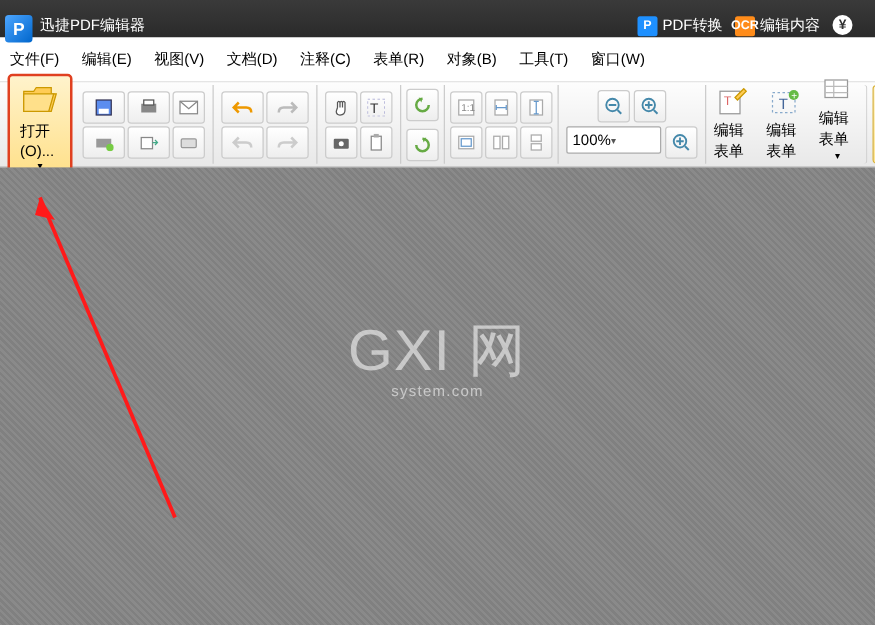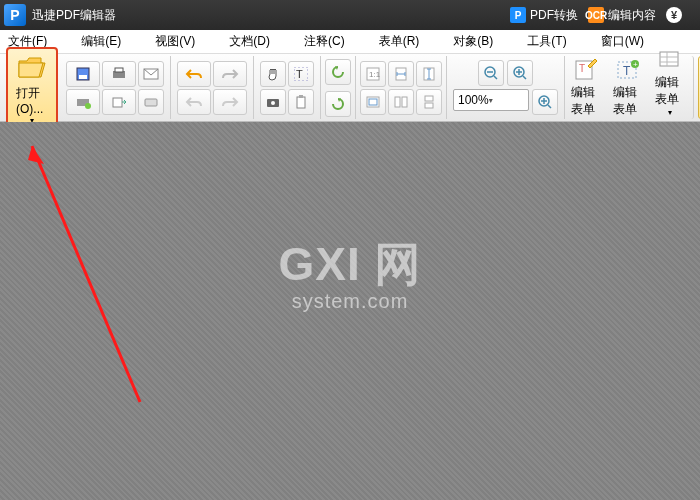--- a/index.html
+++ b/index.html
@@ -1,26 +1,26 @@
 <!DOCTYPE html>
 <html><head>
 <meta charset="utf-8">
 <style>
 * { margin: 0; padding: 0; box-sizing: border-box; font-family: "Microsoft YaHei", sans-serif; }
 body { width: 700px; height: 500px; overflow: hidden; background: #fff; }
-.titlebar { height: 30px; background: linear-gradient(#3a3a3a, #2a2a2a); display: flex; align-items: center; padding: 12px 4px; color: #fff; font-size: 12px; }
+.titlebar { height: 30px; background: linear-gradient(#3a3a3a, #2a2a2a); display: flex; align-items: flex-start; padding: 12px 4px; color: #fff; font-size: 12px; }
 .titlebar .app-icon { width: 22px; height: 22px; background: linear-gradient(135deg,#4da6ff,#0066cc); border-radius: 3px; margin-right: 6px; position: relative; display: flex; align-items: center; justify-content: center; }
 .titlebar .app-icon::after { content: "P"; color: #fff; font-weight: bold; font-size: 14px; }
 .titlebar .spacer { flex: 1; }
 .titlebar .tb-btn { display: flex; align-items: center; margin-right: 10px; cursor: pointer; font-size: 12px; }
 .titlebar .tb-btn .ic { width: 16px; height: 16px; margin-right: 4px; display: flex; align-items: center; justify-content: center; border-radius: 2px; font-size: 10px; font-weight: bold; }
 .tb-btn.pdf .ic { background: #1e90ff; color: #fff; }
 .tb-btn.ocr .ic { background: #ff8c1a; color: #fff; }
 .tb-btn.yen .ic { background: #fff; color: #333; border-radius: 50%; font-size: 11px; }
-.menubar { height: 24px; background: #fff; border-bottom: 1px solid #ddd; display: flex; align-items: center; padding: 0 8px; font-size: 12px; gap: 16px; }
+.menubar { height: 36px; background: #fff; border-bottom: 1px solid #ddd; display: flex; align-items: center; padding: 0 8px; font-size: 12px; }
 .menubar .m { margin-right: 18px; cursor: pointer; }
 .toolbar { height: 68px; background: linear-gradient(#fdfdfd,#e8e8e8); border-bottom: 1px solid #bbb; display: flex; align-items: stretch; padding: 2px 4px; font-size: 11px; }
 .toolbar .group { display: flex; flex-direction: column; align-items: center; justify-content: center; border-right: 1px solid #ccc; padding: 0 6px; }
 .toolbar .big-btn { display: flex; flex-direction: column; align-items: center; justify-content: center; padding: 2px 6px; cursor: pointer; border-radius: 3px; }
 .toolbar .big-btn .bicon { width: 32px; height: 32px; display: flex; align-items: center; justify-content: center; }
 .toolbar .big-btn .lbl { font-size: 12px; margin-top: 2px; }
 .toolbar .big-btn .drop { font-size: 8px; }
 .toolbar .open-highlight { background: linear-gradient(#fff3cc,#ffe08a); border: 2px solid #e04020; border-radius: 4px; padding: 2px 8px; }
 .toolbar .small-grid { display: flex; flex-direction: column; gap: 2px; }
 .toolbar .small-row { display: flex; gap: 2px; }
@@ -28,22 +28,22 @@
 .toolbar .sbtn.d { width: 34px; }
 .toolbar .zoom-grp { display: flex; flex-direction: column; align-items: center; justify-content: center; gap: 3px; padding: 0 6px; border-right: 1px solid #ccc; }
 .toolbar .zoom-row { display: flex; gap: 3px; }
 .toolbar .zoom-input { border: 1px solid #aaa; background: #fff; height: 22px; width: 76px; display: flex; align-items: center; padding: 0 4px; font-size: 12px; border-radius: 2px; justify-content: flex-start; }
 .toolbar .zoom-input .tri { font-size: 8px; color: #555; }
 .toolbar .right-big { display: flex; align-items: stretch; }
 .toolbar .right-big .big-btn .bicon { width: 30px; height: 28px; }
 .workspace { position: relative; width: 700px; height: 378px; background: #888; overflow: hidden; }
 .workspace .noise { position: absolute; inset: 0; background: repeating-linear-gradient(45deg,#8a8a8a 0 2px,#808080 2px 4px); }
 .workspace .wm { position: absolute; left: 50%; top: 40%; transform: translate(-50%,-50%); text-align: center; color: rgba(255,255,255,0.55); font-family: Georgia, serif; }
-.workspace .wm .big { font-size: 46px; font-weight: bold; letter-spacing: 1px; }
-.workspace .wm .sm { font-size: 20px; letter-spacing: 1px; margin-top: -6px; }
+.workspace .wm .big { font-size: 46px; font-weight: normal; letter-spacing: 1px; }
+.workspace .wm .sm { font-size: 12px; letter-spacing: 1px; margin-top: -6px; }
 .arrow { position: absolute; pointer-events: none; }
 svg { display: block; }
 </style>
 </head>
 <body>
 
 <div class="titlebar">
   <div class="app-icon"></div>
   <div>迅捷PDF编辑器</div>
   <div class="spacer"></div>

